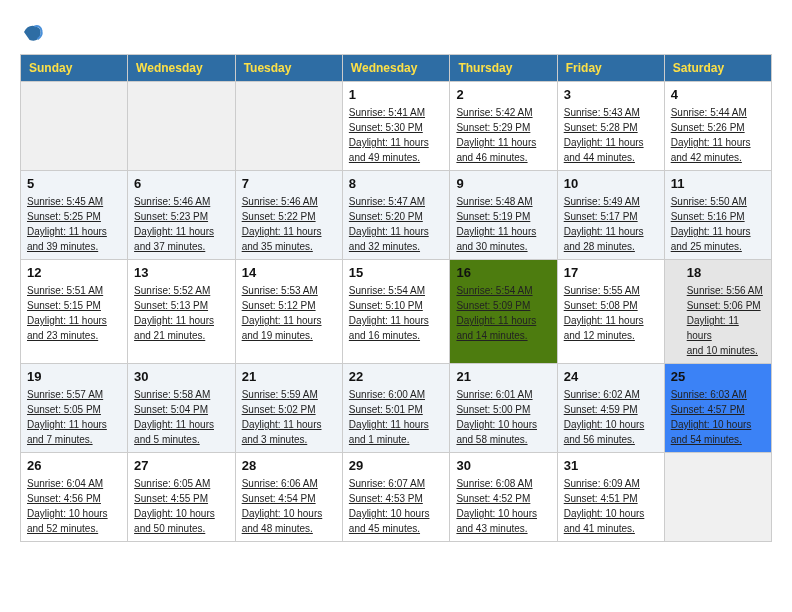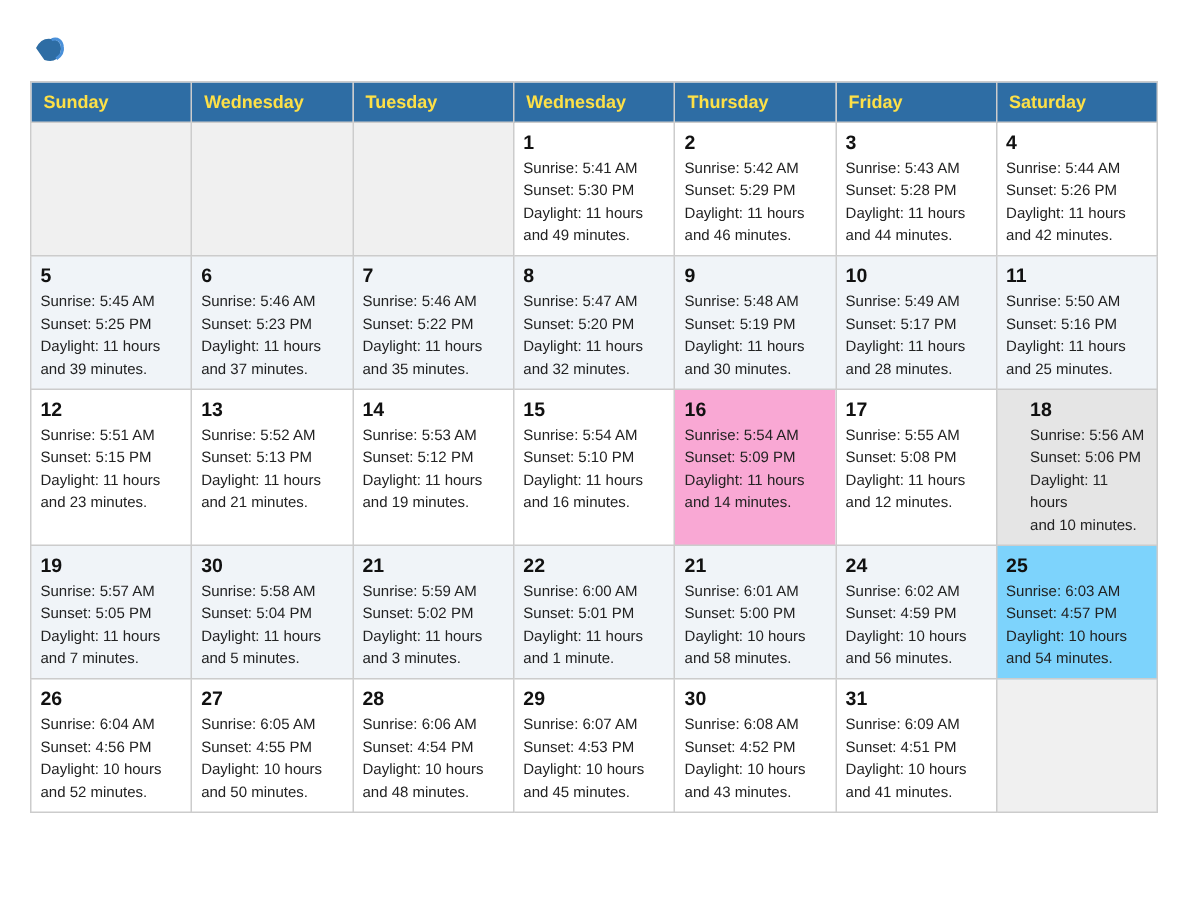--- a/index.html
+++ b/index.html
@@ -75,20 +75,21 @@
       font-size: 13px;
       font-weight: bold;
       color: #111;
       display: block;
       margin-bottom: 3px;
     }
     .day-info {
       font-size: 10px;
       color: #222;
       line-height: 1.5;
+      text-decoration: underline;
     }
     .empty-cell {
       background: #f0f0f0 !important;
     }
   </style>
 </head>
 <body>
 
 <div class="header">
   <div class="logo">
@@ -181,21 +182,21 @@
           <div class="day-info">Sunrise: 5:52 AM<br>Sunset: 5:13 PM<br>Daylight: 11 hours<br>and 21 minutes.</div>
         </td>
         <td style="background: rgb(255, 255, 255);">
           <span class="day-num">14</span>
           <div class="day-info">Sunrise: 5:53 AM<br>Sunset: 5:12 PM<br>Daylight: 11 hours<br>and 19 minutes.</div>
         </td>
         <td style="background: rgb(255, 255, 255);">
           <span class="day-num">15</span>
           <div class="day-info">Sunrise: 5:54 AM<br>Sunset: 5:10 PM<br>Daylight: 11 hours<br>and 16 minutes.</div>
         </td>
-        <td style="background: #f9a8d4;">
+        <td style="background: #4d7c0f;">
           <span class="day-num">16</span>
           <div class="day-info">Sunrise: 5:54 AM<br>Sunset: 5:09 PM<br>Daylight: 11 hours<br>and 14 minutes.</div>
         </td>
         <td style="background: rgb(255, 255, 255);">
           <span class="day-num">17</span>
           <div class="day-info">Sunrise: 5:55 AM<br>Sunset: 5:08 PM<br>Daylight: 11 hours<br>and 12 minutes.</div>
         </td>
         <td style="background: #e5e5e5; padding-left: 22px;">
           <span class="day-num">18</span>
           <div class="day-info">Sunrise: 5:56 AM<br>Sunset: 5:06 PM<br>Daylight: 11 hours<br>and 10 minutes.</div>
@@ -219,21 +220,21 @@
           <div class="day-info">Sunrise: 6:00 AM<br>Sunset: 5:01 PM<br>Daylight: 11 hours<br>and 1 minute.</div>
         </td>
         <td style="background: rgb(240, 244, 248);">
           <span class="day-num">21</span>
           <div class="day-info">Sunrise: 6:01 AM<br>Sunset: 5:00 PM<br>Daylight: 10 hours<br>and 58 minutes.</div>
         </td>
         <td style="background: rgb(240, 244, 248);">
           <span class="day-num">24</span>
           <div class="day-info">Sunrise: 6:02 AM<br>Sunset: 4:59 PM<br>Daylight: 10 hours<br>and 56 minutes.</div>
         </td>
-        <td style="background: #7dd3fc;">
+        <td style="background: #3b82f6;">
           <span class="day-num">25</span>
           <div class="day-info">Sunrise: 6:03 AM<br>Sunset: 4:57 PM<br>Daylight: 10 hours<br>and 54 minutes.</div>
         </td>
       </tr>
       <tr>
         <td style="background: rgb(255, 255, 255);">
           <span class="day-num">26</span>
           <div class="day-info">Sunrise: 6:04 AM<br>Sunset: 4:56 PM<br>Daylight: 10 hours<br>and 52 minutes.</div>
         </td>
         <td style="background: rgb(255, 255, 255);">

